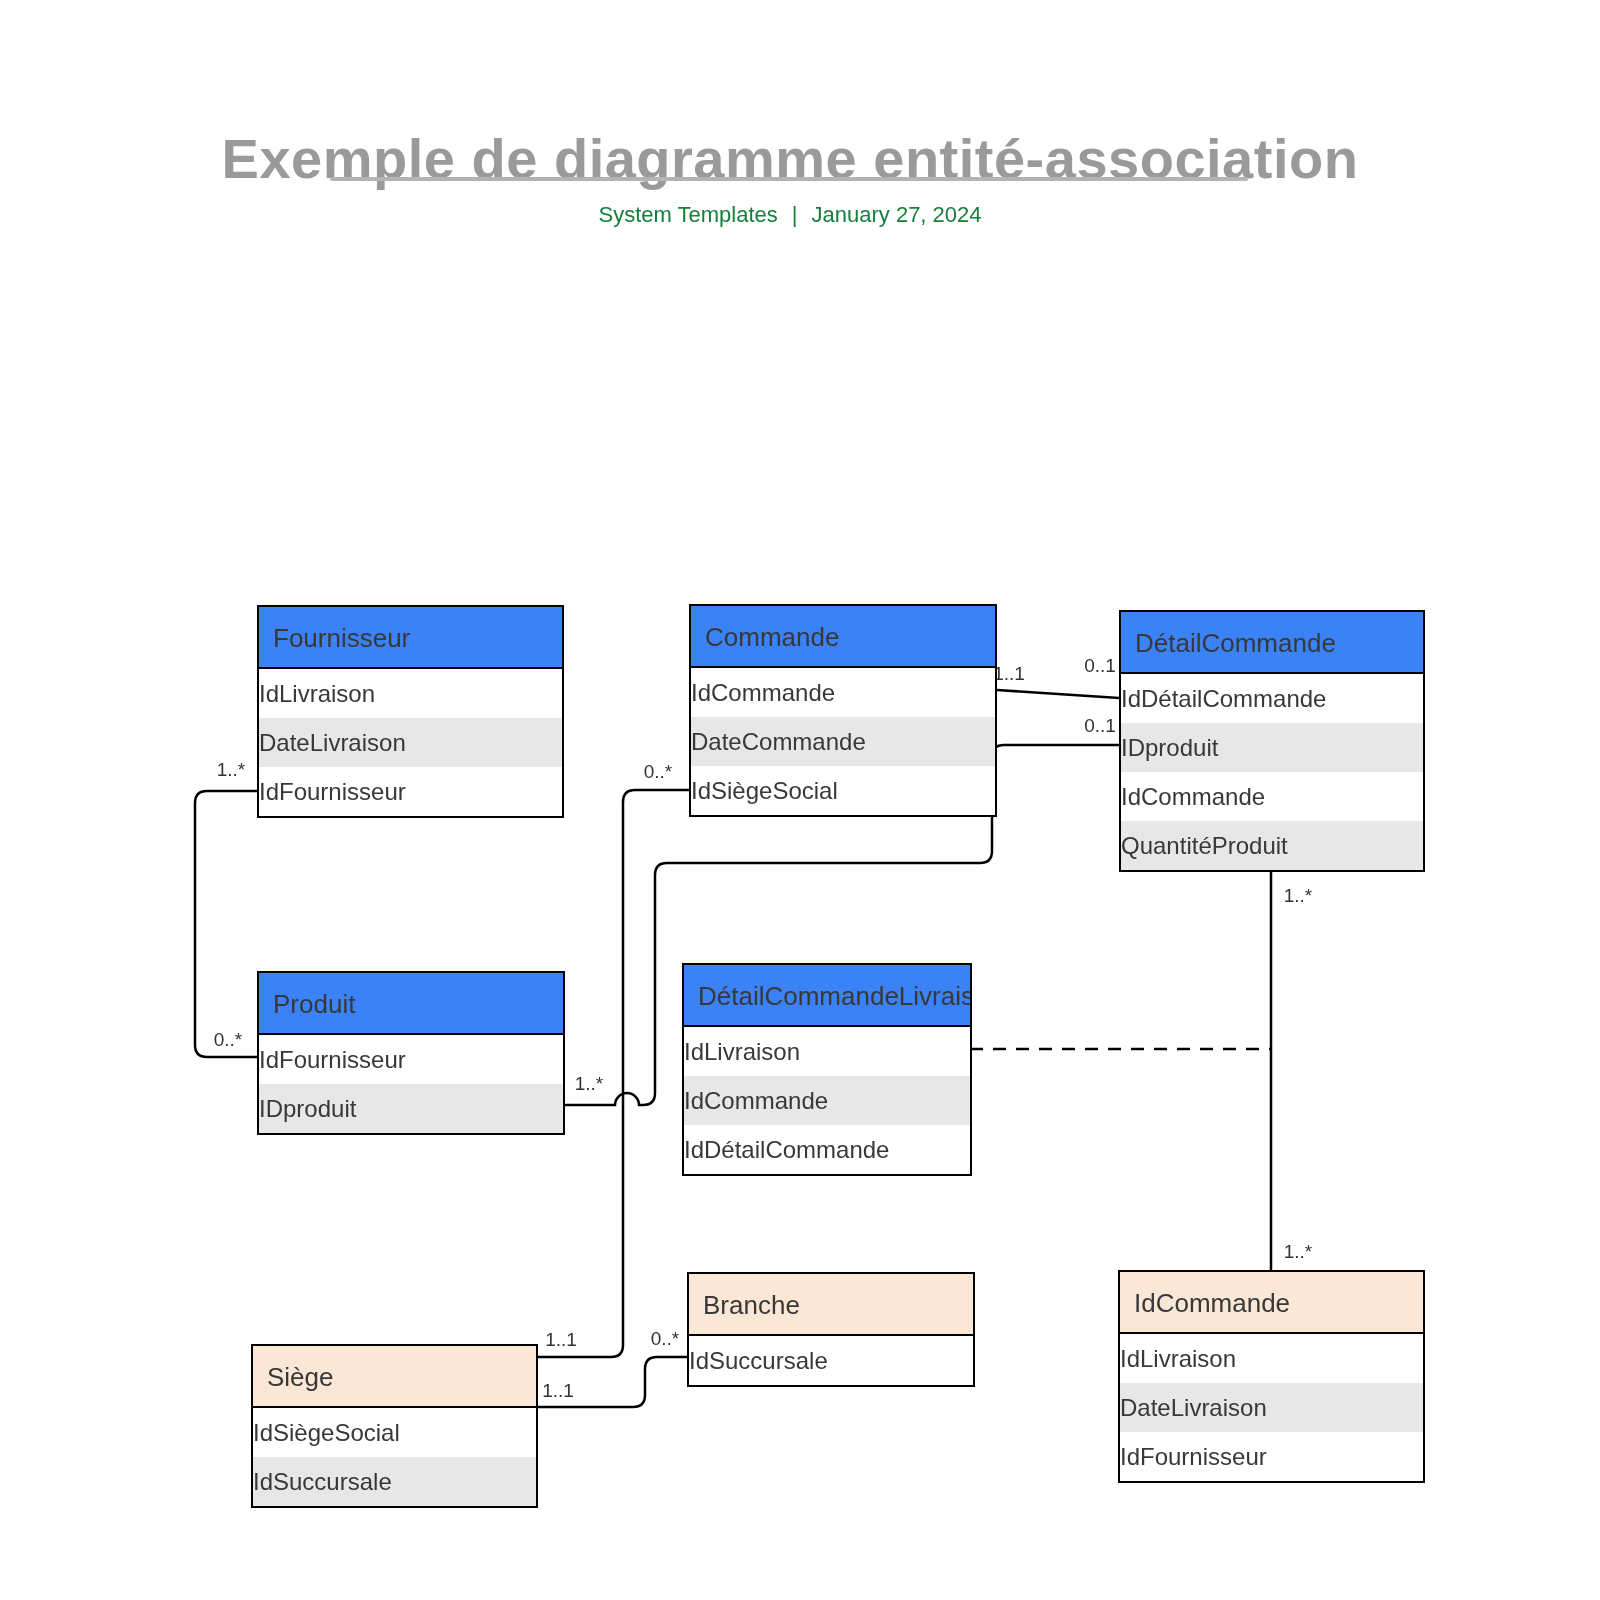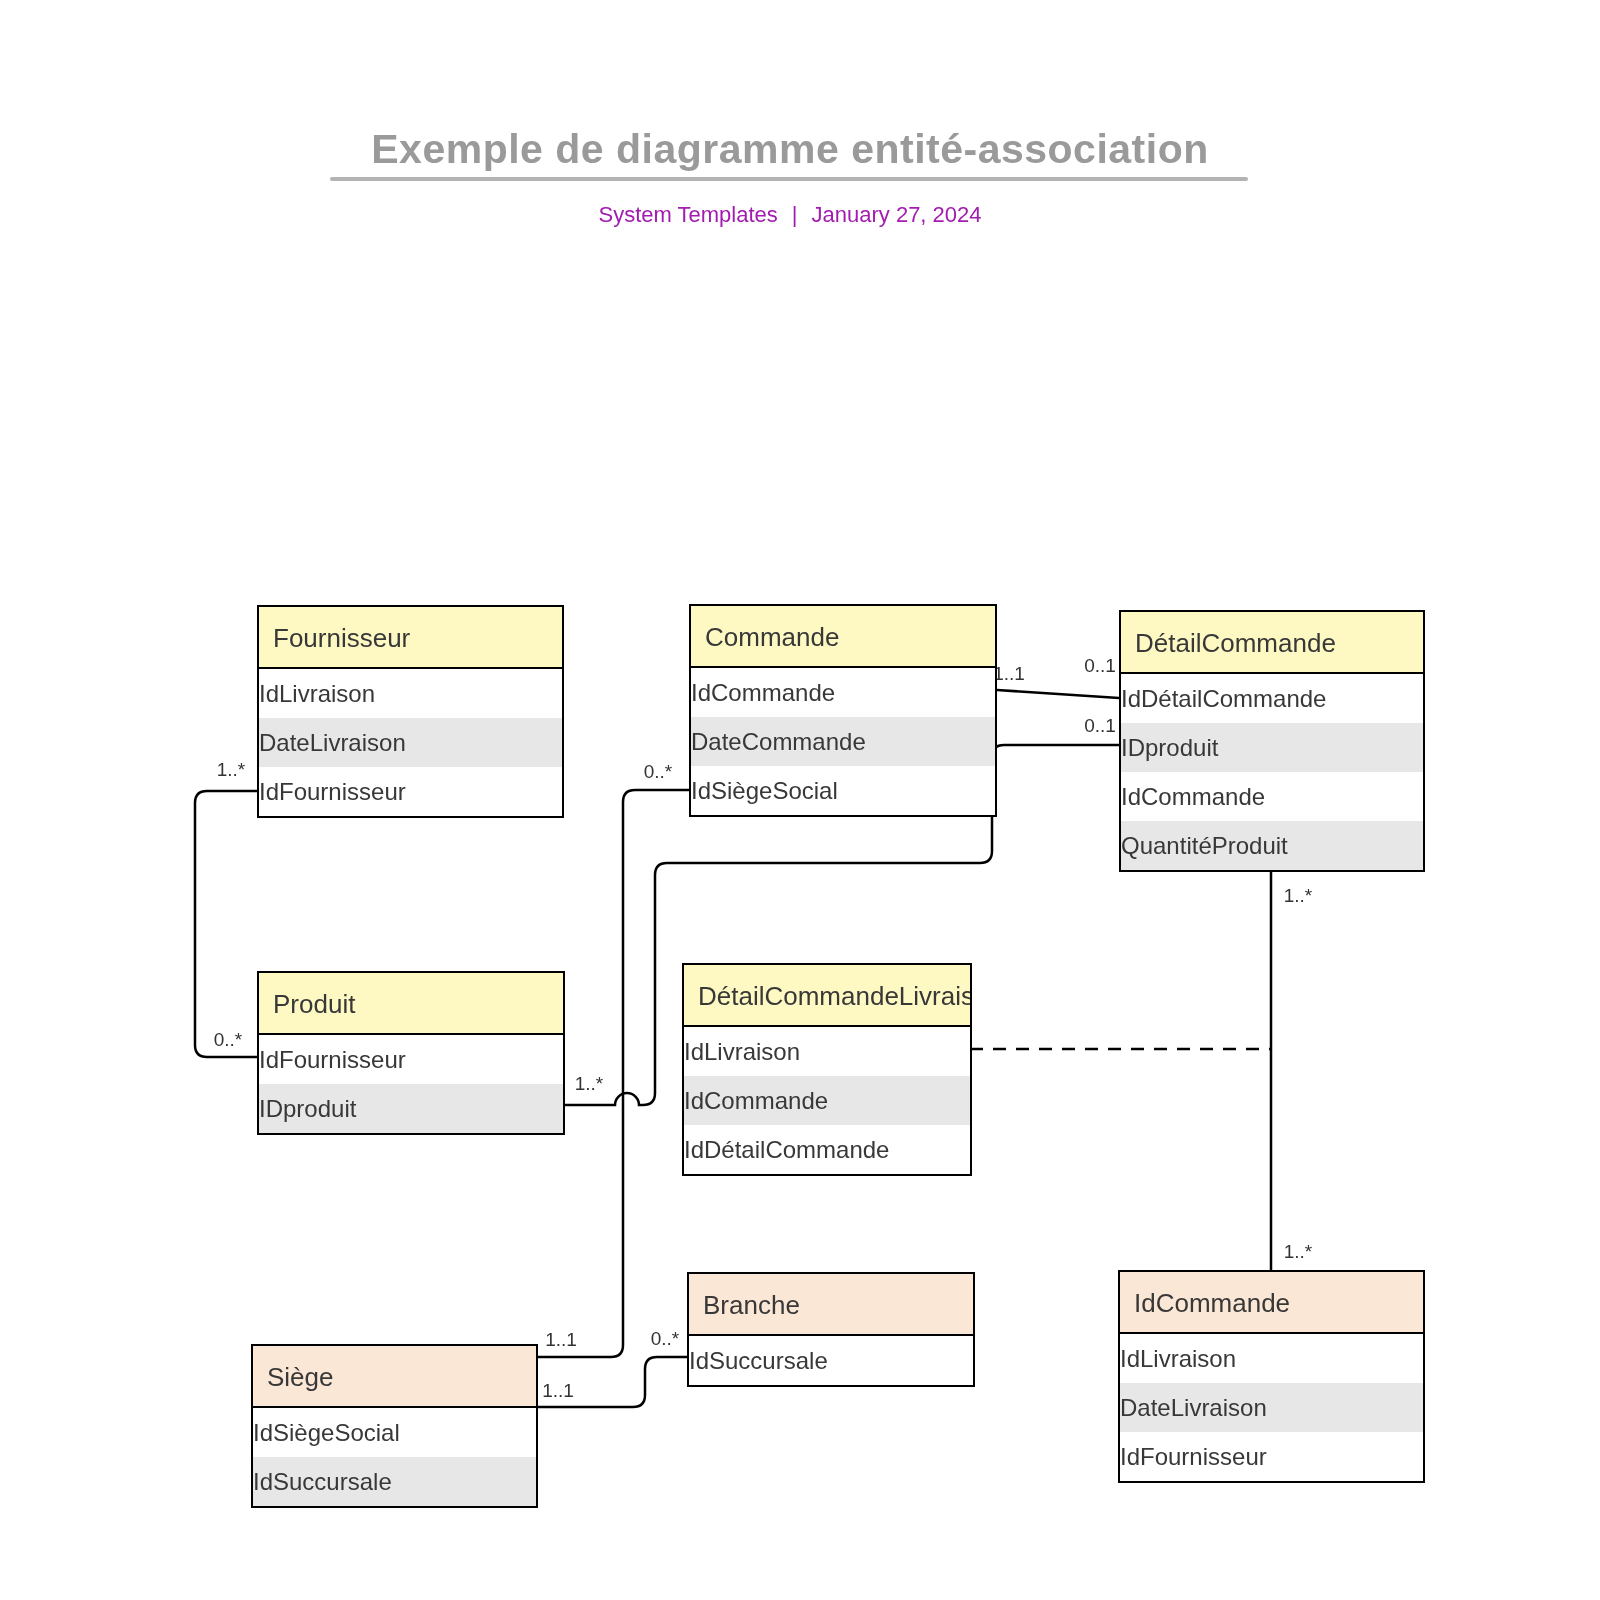--- a/index.html
+++ b/index.html
@@ -2,39 +2,39 @@
 <html><head>
 <meta charset="utf-8">
 <style>
   html,body{margin:0;padding:0;background:#ffffff;}
   #canvas{
     position:relative;width:1600px;height:1600px;background:#ffffff;overflow:hidden;
     font-family:"Liberation Sans","DejaVu Sans",sans-serif;
   }
   .doc-title{
     position:absolute;left:0;top:126px;width:1580px;text-align:center;
-    font-size:41px;font-weight:bold;color:#9a9a9a;letter-spacing:0.5px;
+    font-size:56px;font-weight:bold;color:#9a9a9a;letter-spacing:0.5px;
   }
   .title-rule{
     position:absolute;left:330px;top:177px;width:918px;height:4px;
     background:#b3b3b3;border-radius:2px;
   }
   .doc-subtitle{
     position:absolute;left:0;top:202px;width:1580px;text-align:center;
-    font-size:22px;color:#a21caf;
+    font-size:22px;color:#15803d;
   }
   .doc-subtitle .sep{margin:0 14px;}
   .entity{
     position:absolute;box-sizing:border-box;border:2px solid #000000;background:#ffffff;
   }
   .entity-header{
     height:62px;line-height:62px;padding-left:14px;border-bottom:2px solid #000000;
     font-size:26px;color:#383838;box-sizing:border-box;white-space:nowrap;overflow:hidden;
   }
-  .orange .entity-header{background:#fef9c3;}
+  .orange .entity-header{background:#3b82f6;}
   .peach  .entity-header{background:#fbe7d6;}
   .entity-row{
     height:49px;line-height:49px;font-size:24px;color:#383838;
     background:#ffffff;white-space:nowrap;overflow:hidden;
   }
   .entity-row.alt{background:#e7e7e7;}
   svg.wires{position:absolute;left:0;top:0;}
   svg.wires path{stroke:#000000;stroke-width:2.5;fill:none;}
   svg.wires path.dashed{stroke-dasharray:13 10;}
   .card{

